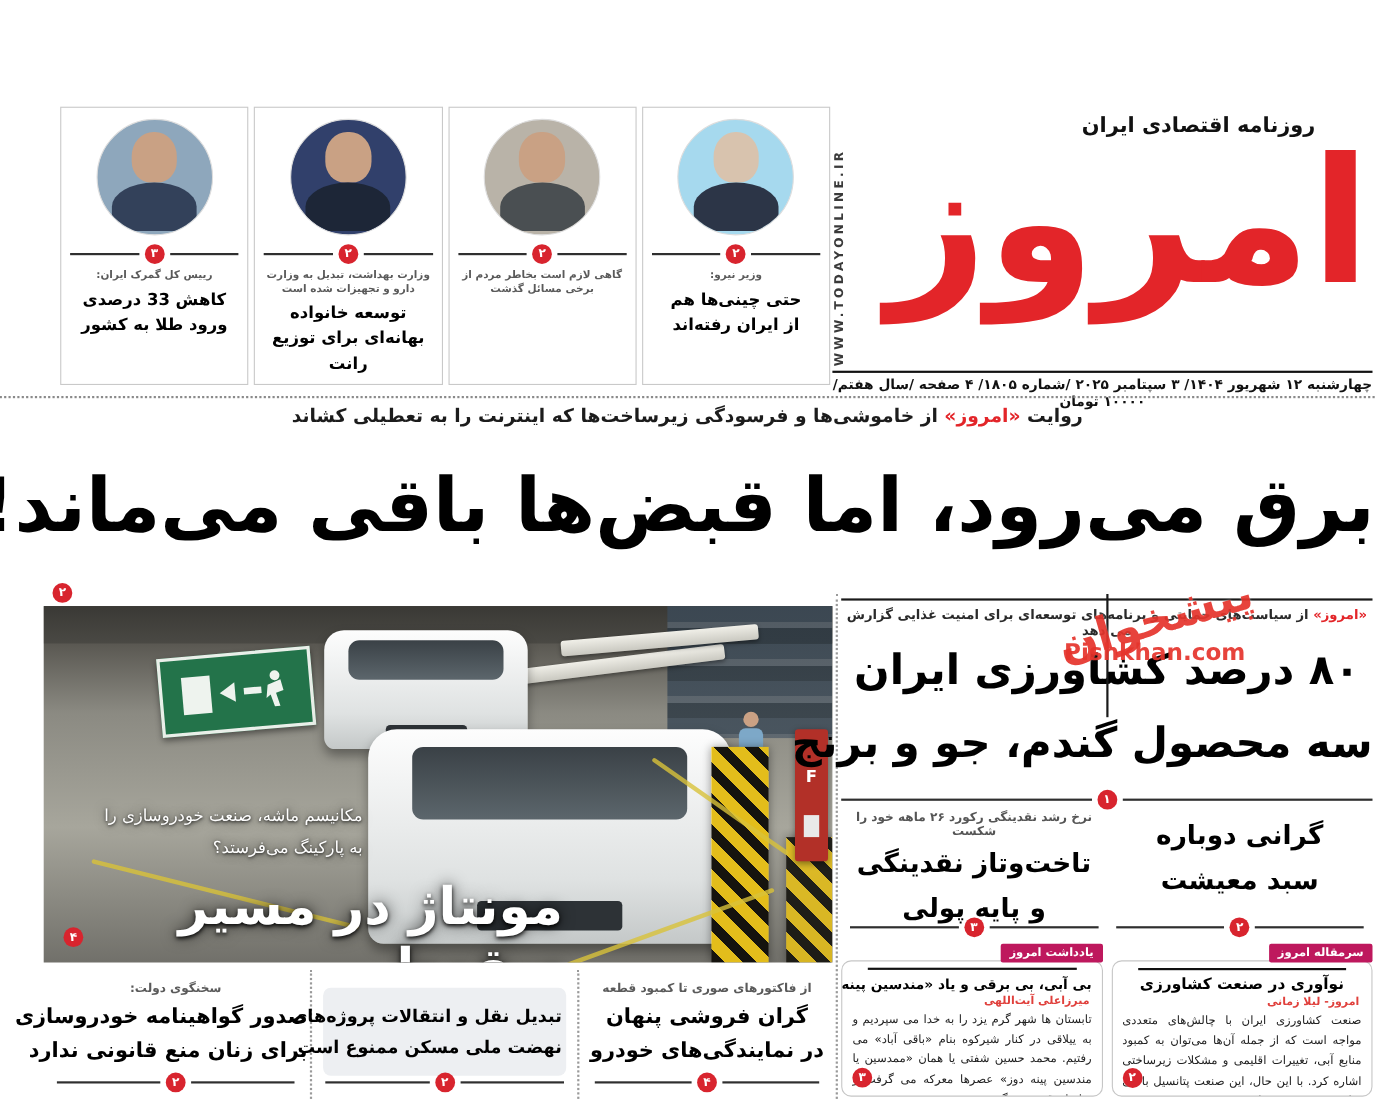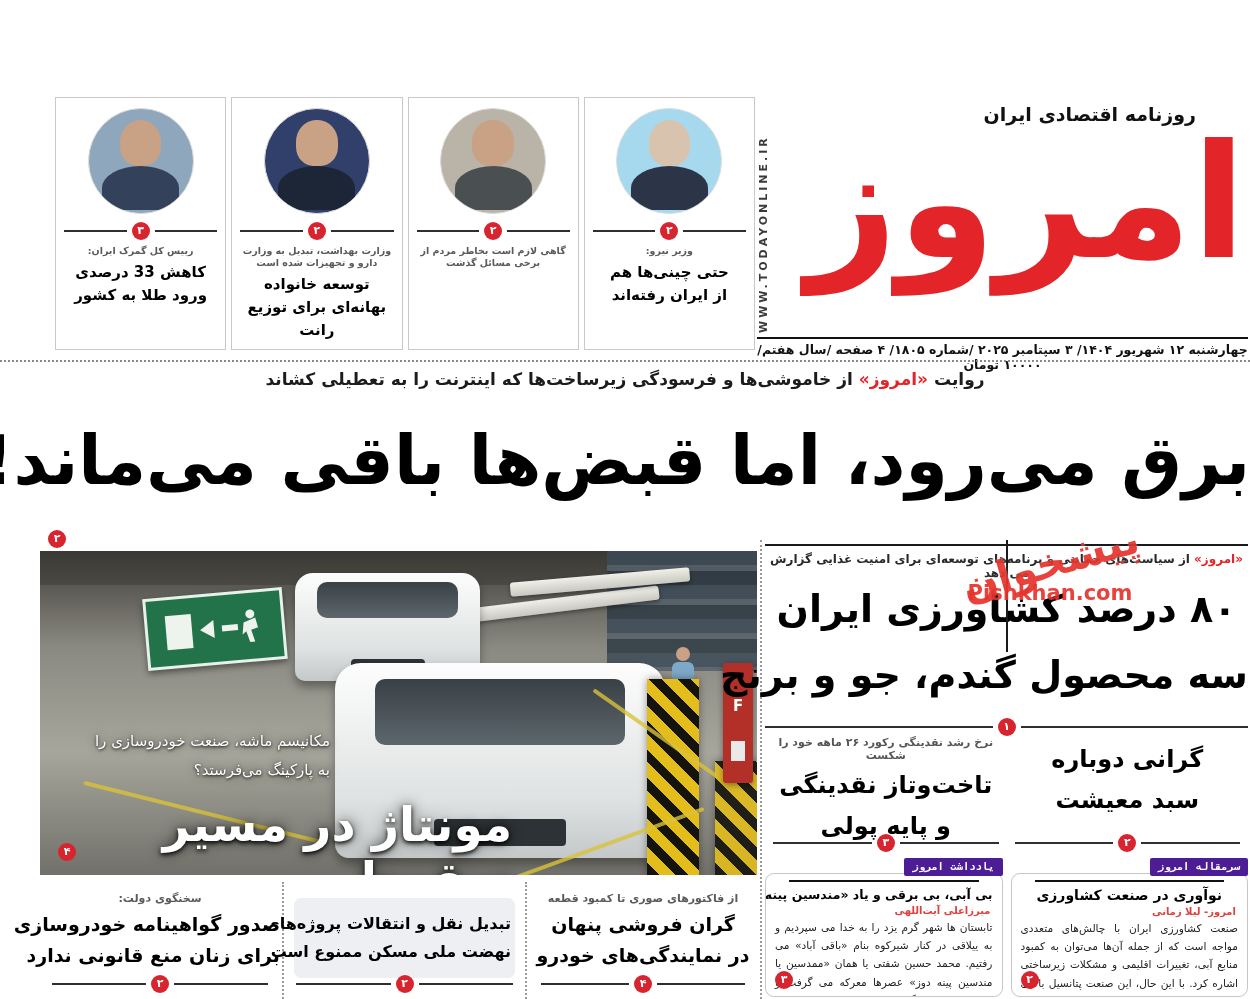--- a/index.html
+++ b/index.html
@@ -85,22 +85,22 @@
                    line-height:66px; color:#000; white-space:nowrap; }
   .agri-rb { position:absolute; left:0; top:178px; width:100%; }
   .sub-row { position:absolute; left:0; top:196px; width:100%; height:116px; display:flex; }
   .sub-div { position:absolute; left:241px; top:0; height:112px; border-left:2px solid #1a1a1a; }
   .sub-cell { flex:1; position:relative; text-align:center; padding:0 6px; }
   .s-kicker { font-size:11px; font-weight:bold; color:#555; margin-top:0; }
   .s-headline { font-size:24px; font-weight:bold; line-height:41px; color:#000; margin-top:3px; white-space:nowrap; }
   .s-rb { position:absolute; left:8px; right:8px; bottom:0; }
   .op-row { position:absolute; left:0; top:318px; width:100%; height:141px; display:flex; gap:8px; }
   .op-cell { flex:1; position:relative; }
-  .op-label { position:absolute; right:0; top:0; background:#4c1d95; color:#fff; font-size:10.5px; font-weight:bold;
-              padding:2px 8px 3px; border-radius:2px; z-index:2;font-family:Liberation Mono, monospace; }
+  .op-label { position:absolute; right:0; top:0; background:#be185d; color:#fff; font-size:10.5px; font-weight:bold;
+              padding:2px 8px 3px; border-radius:2px; z-index:2; }
   .op-box { position:absolute; left:0; right:0; top:15px; bottom:2px; border:1px solid #c6c6c6; border-radius:9px;
             background:#fff; padding:6px 9px 4px; overflow:hidden; }
   .op-rule { border-top:2px solid #111; margin:0 14px 5px; }
   .op-headline { text-align:center; font-size:14px; font-weight:bold; white-space:nowrap; color:#000; }
   .op-cell.small-h .op-headline { font-size:12.5px; }
   .op-byline { color:#e0403c; font-size:10px; font-weight:bold; margin:3px 2px 2px; }
   .op-body { font-size:10.6px; line-height:1.72; color:#222; text-align:justify; }
   .op-badge { position:absolute; left:9px; bottom:7px; }
 
   

